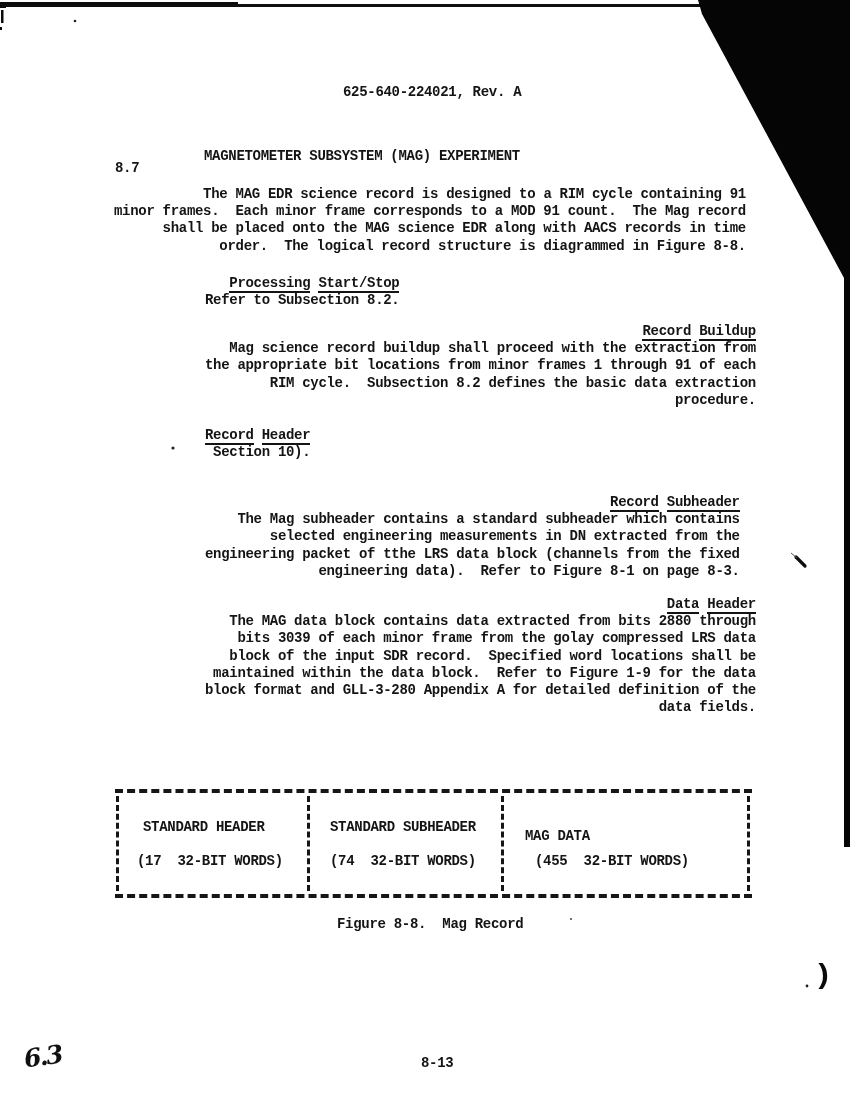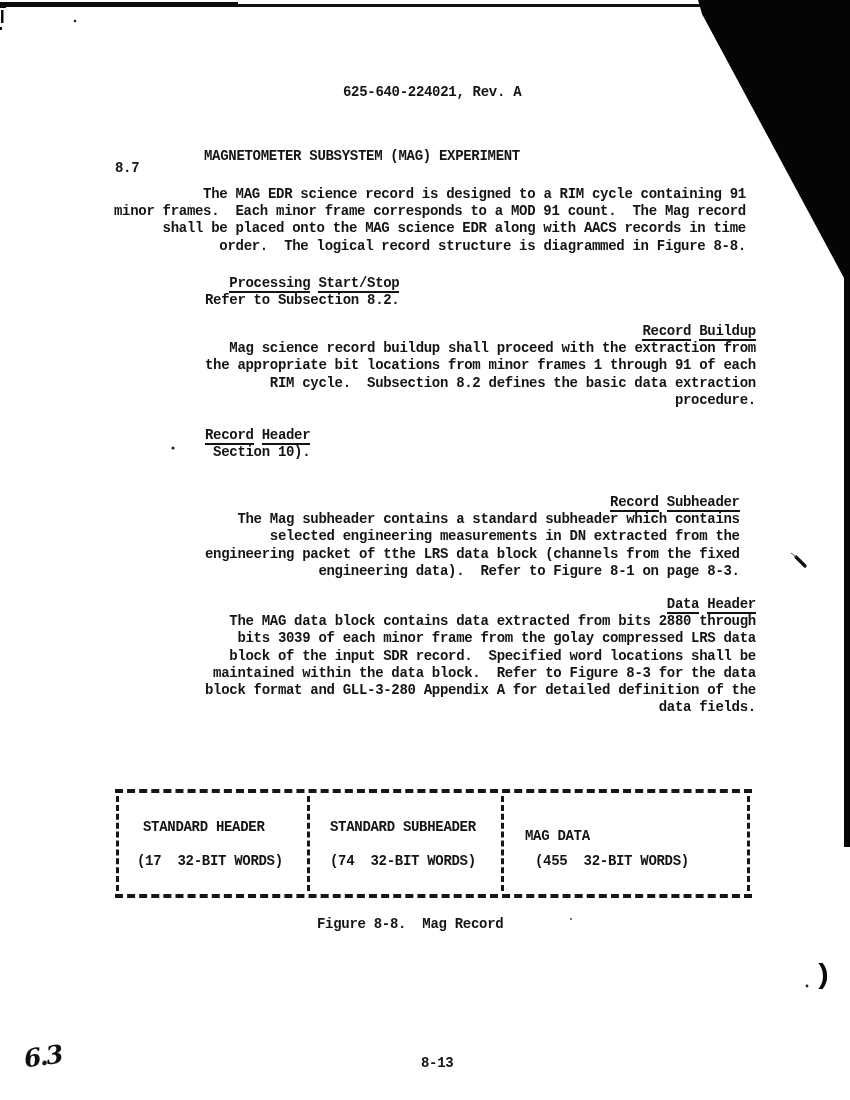--- a/index.html
+++ b/index.html
@@ -39,21 +39,21 @@
     left:115px;top:789px;width:637px;height:109px;
     box-sizing:border-box;
     border-top:4px dashed #161616;
     border-bottom:4px dashed #161616;
   }
   .vline{
     position:absolute;top:3px;bottom:3px;width:0;
     border-left:3px dashed #161616;
   }
   .cell-text{position:absolute;white-space:pre;font-size:14px;letter-spacing:-0.3px;}
-  .fig-caption{left:317px;top:916px;}
+  .fig-caption{left:337px;top:916px;}
   .page-number{left:421px;top:1055px;}
   .handwritten{
     left:24px;top:1042px;
     font-family:"DejaVu Serif",serif;
     font-size:25px;font-weight:700;font-style:italic;
     transform:rotate(-8deg);
     letter-spacing:-2px;
     color:#101010;
   }
   .stray-paren{
@@ -120,21 +120,21 @@
     <div class="ln">selected engineering measurements in DN extracted from the</div>
     <div class="ln">engineering packet of tthe LRS data block (channels from the fixed</div>
     <div class="ln">engineering data).  Refer to Figure 8-1 on page 8-3.</div>
   </div>
 
   <div class="abs subsection sub5">
     <div class="sub-heading"><span class="uw">Data</span><span class="uw">Header</span></div>
     <div class="ln">The MAG data block contains data extracted from bits 2880 through</div>
     <div class="ln">bits 3039 of each minor frame from the golay compressed LRS data</div>
     <div class="ln">block of the input SDR record.  Specified word locations shall be</div>
-    <div class="ln">maintained within the data block.  Refer to Figure 8-3 for the data</div>
+    <div class="ln">maintained within the data block.  Refer to Figure 1-9 for the data</div>
     <div class="ln">block format and GLL-3-280 Appendix A for detailed definition of the</div>
     <div class="ln">data fields.</div>
   </div>
 
   <div class="abs fig-box">
     <div class="vline" style="left:1px;"></div>
     <div class="vline" style="left:192px;"></div>
     <div class="vline" style="left:386px;"></div>
     <div class="vline" style="left:632px;"></div>
 

